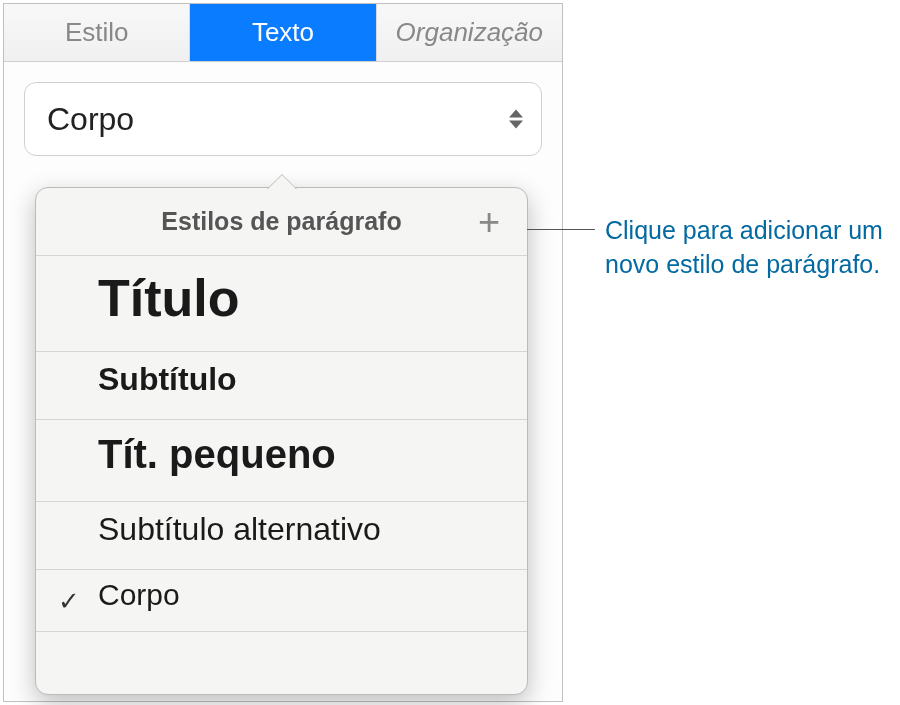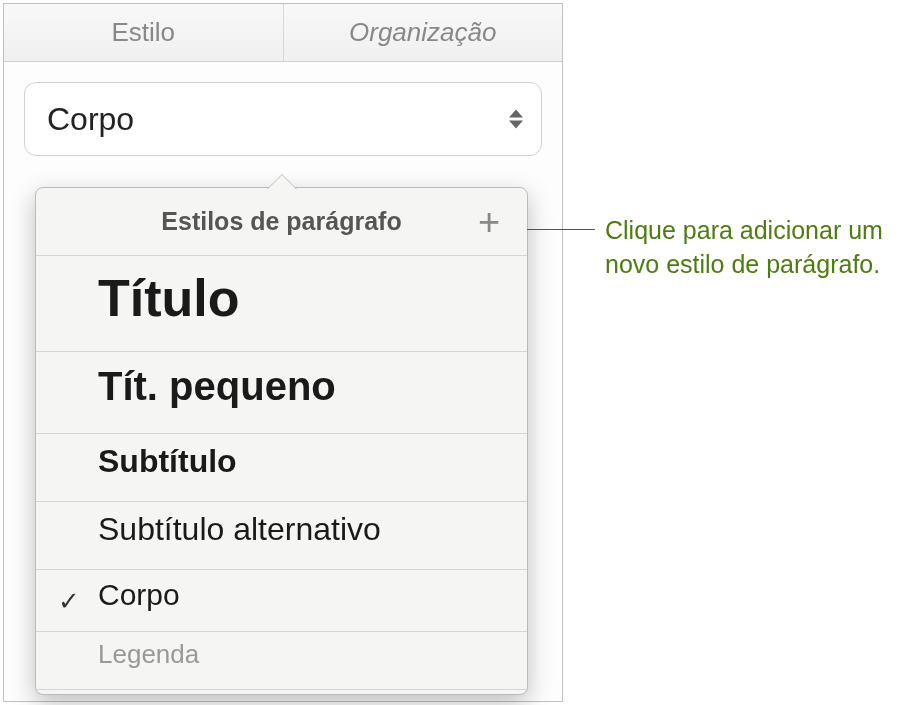--- a/index.html
+++ b/index.html
@@ -100,21 +100,21 @@
       border-top: 8px solid #666;
     }
     
     .popover {
       position: absolute;
       left: 35px;
       top: 187px;
       width: 493px;
       background: #f5f5f4;
       border: 1px solid #bbb;
-      border-radius: 8px;
+      border-radius: 13px;
       box-shadow: 0 8px 24px rgba(0,0,0,0.25);
       height: 508px;
     }
     
     .popover-pointer {
       position: absolute;
       top: -13px;
       left: 50%;
       transform: translateX(-50%);
       width: 0;
@@ -233,38 +233,39 @@
       color: #333;
     }
     
     .callout {
       position: absolute;
       left: 605px;
       top: 214px;
       width: 280px;
       font-size: 25px;
       line-height: 1.35;
-      color: #4d7c0f;
+      color: #0369a1;
     }
     
     .callout-line {
       position: absolute;
       left: 527px;
       top: 229px;
       width: 68px;
       height: 1px;
       background: #555;
     }
   </style>
 </head>
 <body>
 
 <div class="panel">
   <div class="tabs">
     <div class="tab">Estilo</div>
+    <div class="tab active">Texto</div>
     <div class="tab">Organização</div>
   </div>
 
   <div class="body-area">
     <div class="style-selector">
       <span>Corpo</span>
       <div class="selector-arrows">
         <div class="arrow-up"></div>
         <div class="arrow-down"></div>
       </div>
@@ -280,33 +281,30 @@
     <span class="popover-title">Estilos de parágrafo</span>
     <div class="add-button">
       <span class="plus-icon">+</span>
     </div>
   </div>
 
   <div class="style-list">
     <div class="style-item titulo">
       <span>Título</span>
     </div>
+    <div class="style-item subtitulo">
+      <span>Subtítulo</span>
+    </div>
     <div class="style-item tit-pequeno">
       <span>Tít. pequeno</span>
-    </div>
-    <div class="style-item subtitulo">
-      <span>Subtítulo</span>
     </div>
     <div class="style-item subtitulo-alt">
       <span>Subtítulo alternativo</span>
     </div>
     <div class="style-item corpo">
       <span class="checkmark">✓</span>
       <span>Corpo</span>
     </div>
-    <div class="style-item legenda">
-      <span>Legenda</span>
-    </div>
   </div>
 </div>
 
 <div class="callout-line"></div>
 <div class="callout">Clique para adicionar um novo estilo de parágrafo.</div>
 
 </body></html>

